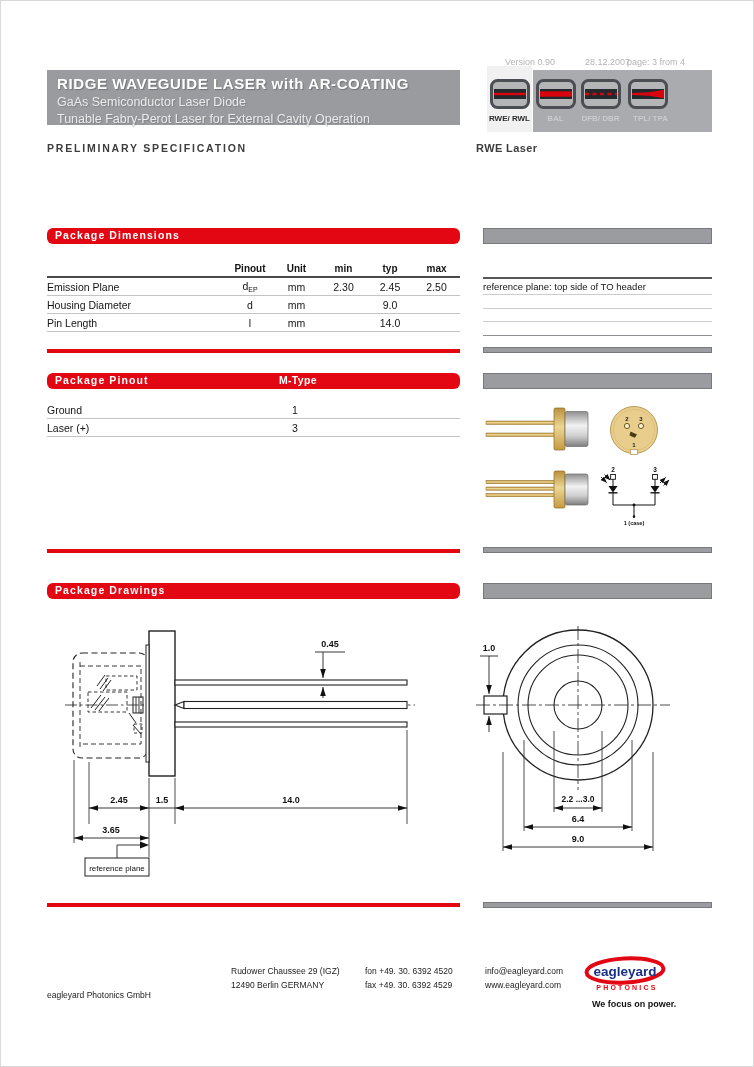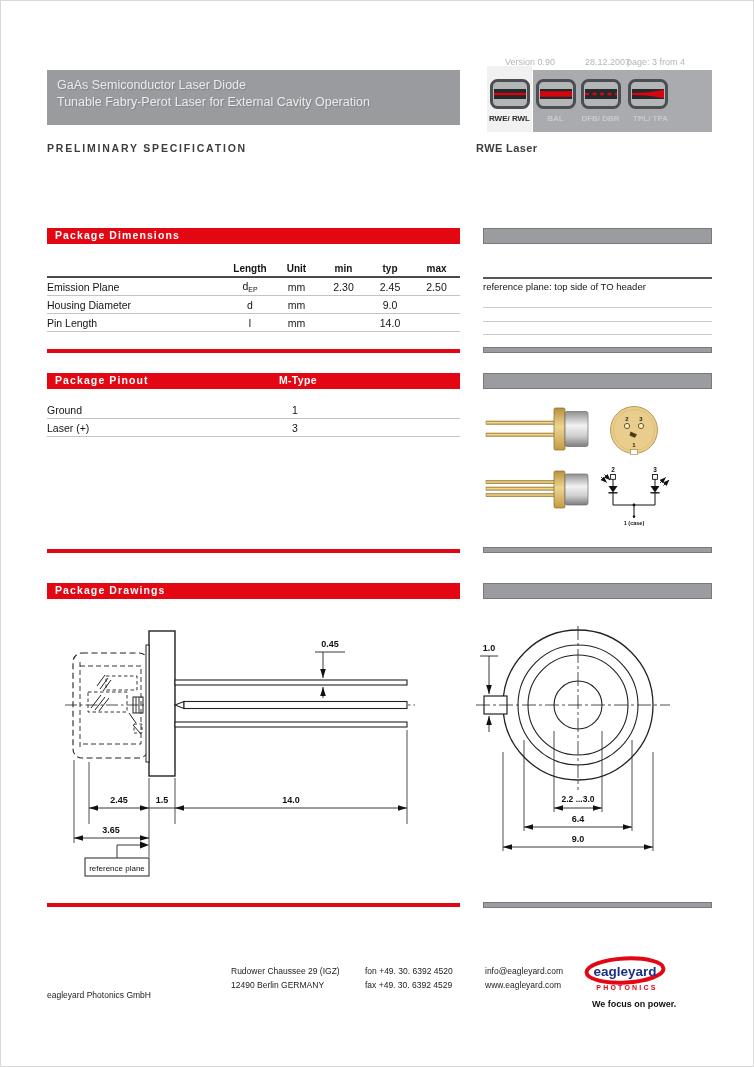--- a/index.html
+++ b/index.html
@@ -20,35 +20,35 @@
   .tab .chip { margin-top:9px; }
   .tab-label { margin-top:5px; font-size:8px; font-weight:bold; color:#c9cacc; white-space:nowrap; }
   .tab-label.active { color:#2b2b2b; }
 
   .spec-status { left:47px; top:142px; font-size:10.5px; font-weight:bold; letter-spacing:1.8px; color:#3d3d3d; }
   .spec-family { left:476px; top:142px; font-size:11px; font-weight:bold; letter-spacing:.4px; color:#3d3d3d; }
   .product-code { left:47px; top:166px; font-size:17.5px; font-weight:bold; color:#1b3084; letter-spacing:-.2px; }
 
   
   .red-bar { width:413px; height:15.5px; background:#e30613; color:#fff; font-size:10.5px;
-             font-weight:bold; letter-spacing:1.1px; line-height:15.5px; padding-left:8px; }
+             font-weight:bold; letter-spacing:1.1px; line-height:15.5px; padding-left:8px;border-radius:6px; }
   .gray-bar { width:229px; background:#9a9ca0; border:1px solid #77797d; }
   .red-line { width:413px; height:3.5px; background:#e30613; }
 
   
   .dims-table { left:47px; top:260px; width:413px; font-size:10.5px; color:#141414; }
   .dims-row { display:grid; grid-template-columns:180px 46px 47px 47px 46px 47px; height:18px;
               align-items:center; border-bottom:1px solid #c4c4c4; }
   .dims-row.hdr { font-weight:bold; font-size:10px; border-bottom:2.5px solid #4a4a4a; }
   .dims-row > div { text-align:center; }
   .dims-row > div:first-child { text-align:left; }
   .sub { font-size:7px; vertical-align:-2px; }
 
   .note-table { left:483px; top:277px; width:229px; border-top:2.5px solid #55575b; font-size:9.5px; color:#141414; }
-  .note-row { height:29px; line-height:15px; border-bottom:1px solid #ccc; }
+  .note-row { height:16px; line-height:15px; border-bottom:1px solid #ccc; }
   .note-empty { height:13.5px; border-bottom:1px solid #ccc; }
   .note-empty.last { border-bottom:1.5px solid #8e9094; }
 
   
   .pin-table { left:47px; top:401px; width:413px; font-size:10.5px; color:#141414; }
   .pin-row { display:grid; grid-template-columns:245px 1fr; height:18px; align-items:center;
              border-bottom:1px solid #c4c4c4; }
   .mtype { position:absolute; left:232px; top:0; letter-spacing:.3px; }
 
   
@@ -62,20 +62,21 @@
 
 <div class="page">
 
   <div class="version-row">
     <span style="left:505px; top:57px;">Version 0.90</span>
     <span style="left:585px; top:57px;">28.12.2007</span>
     <span style="left:627px; top:57px;">page: 3 from 4</span>
   </div>
 
   <div class="abs banner">
+    <div class="banner-l1">RIDGE WAVEGUIDE LASER with AR-COATING</div>
     <div class="banner-l2">GaAs Semiconductor Laser Diode</div>
     <div class="banner-l2">Tunable Fabry-Perot Laser for External Cavity Operation</div>
   </div>
 
   <div class="abs tab-active-bg"></div>
   <div class="abs tab-gray-bg"></div>
 
   <div class="abs tab" style="left:487px;">
     <svg class="chip" width="40" height="30" viewBox="0 0 40 30">
       <rect x="1.5" y="1.5" width="37" height="27" rx="6" fill="#b3b5b7" stroke="#4b4f53" stroke-width="3"></rect>
@@ -113,21 +114,21 @@
   <div class="abs spec-family">RWE Laser</div>
 
   <div class="abs red-bar" style="left:47px; top:228px;">
     <span>Package Dimensions</span>
   </div>
   <div class="abs gray-bar" style="left:483px; top:228px; height:15.5px;"></div>
 
   <div class="abs dims-table">
     <div class="dims-row hdr">
       <div></div>
-      <div>Length</div>
+      <div>Pinout</div>
       <div>Unit</div>
       <div>min</div>
       <div>typ</div>
       <div>max</div>
     </div>
     <div class="dims-row">
       <div>Emission Plane</div>
       <div><span>d</span><span class="sub">EP</span></div>
       <div>mm</div>
       <div>2.30</div>

